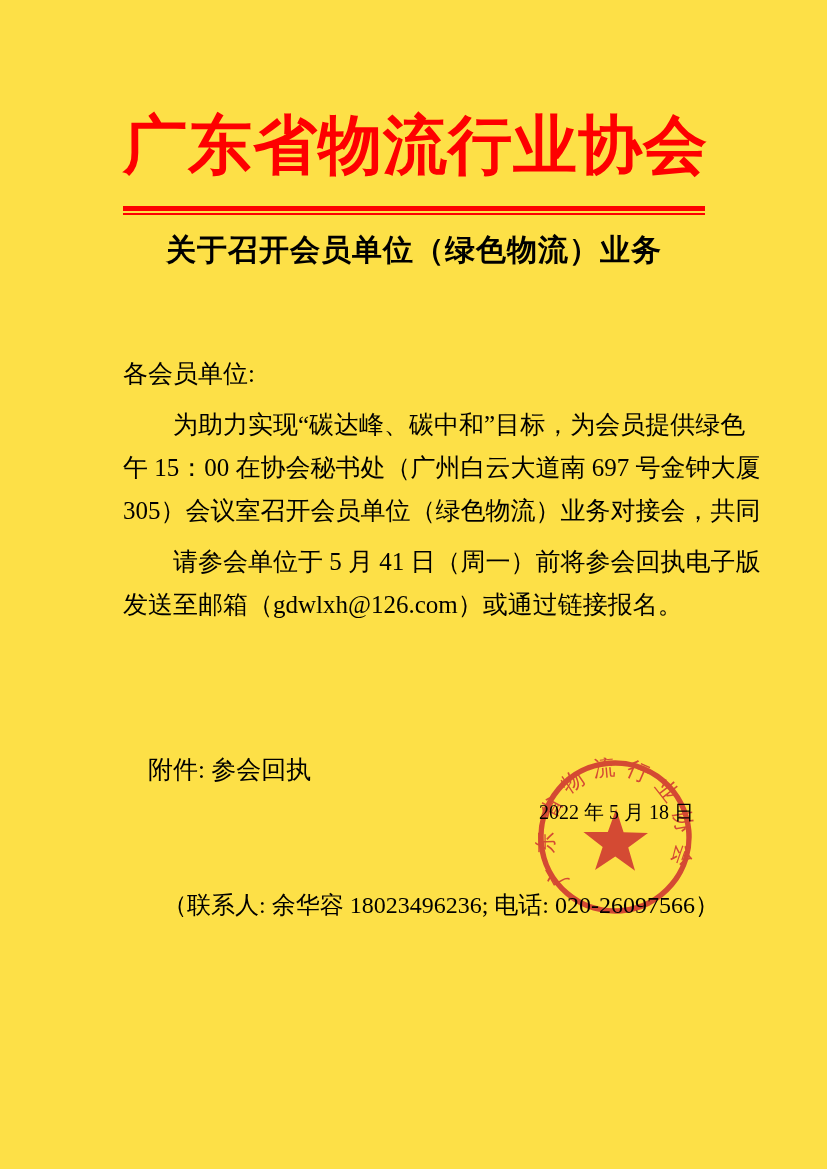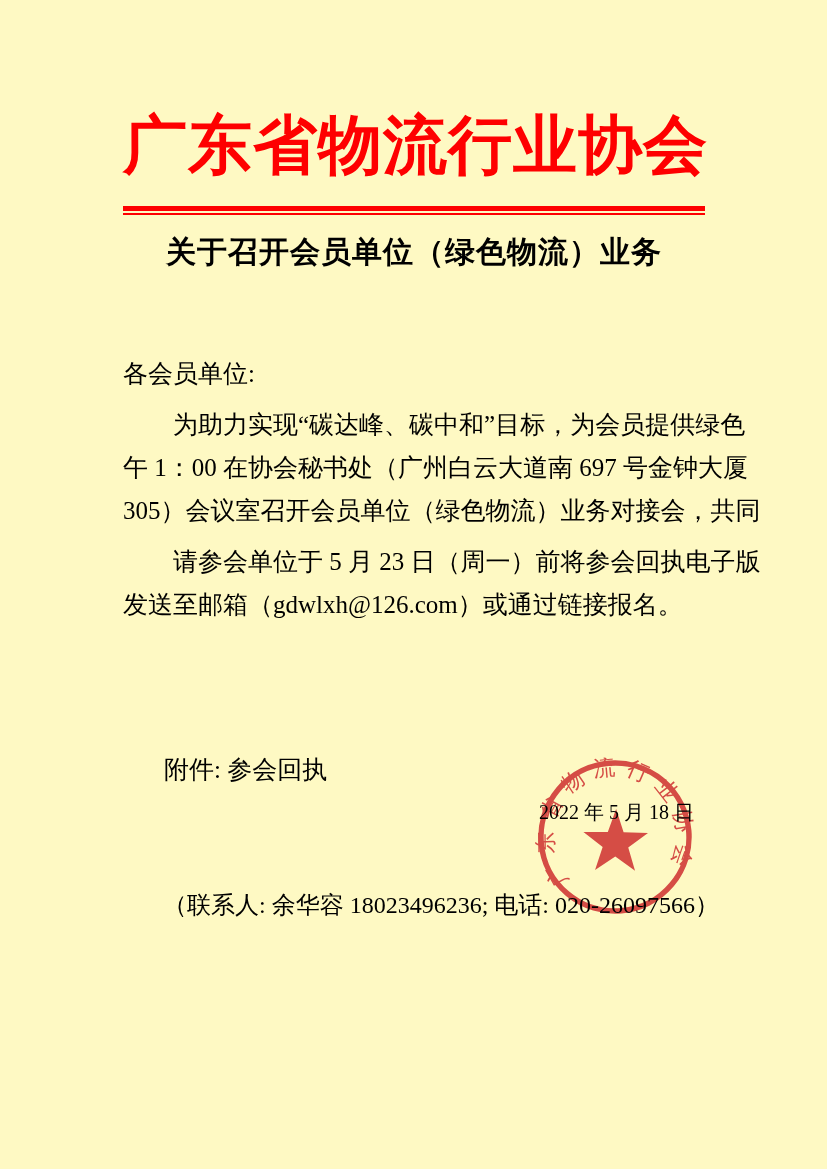--- a/index.html
+++ b/index.html
@@ -1,20 +1,20 @@
 <!DOCTYPE html>
 <html><head>
 <meta charset="utf-8">
 <style>
   html, body { margin: 0; padding: 0; background: #ffffff; }
   .page {
     position: relative;
     width: 827px;
     height: 1169px;
-    background: #fef9c3;
+    background: #fde047;
     overflow: hidden;
     font-family: "Liberation Serif", "DejaVu Serif", serif;
     color: #000000;
   }
   .abs { position: absolute; }
 
   .letterhead {
     top: 106px; left: 123px; width: 582px;
     font-size: 64px; line-height: 80px;
     font-weight: 900; letter-spacing: 1px;
@@ -25,33 +25,33 @@
   .rule {
     top: 206px; left: 123px; width: 582px; height: 2px;
     border-top: 5px solid #fe0000;
     border-bottom: 2px solid #fe0000;
   }
   .title {
     top: 226px; left: 123px; width: 582px;
     font-size: 30px; line-height: 52px;
     font-weight: 700; letter-spacing: 1px;
     text-align: center; color: #000;
-    font-family: Liberation Serif, serif;
+    font-family: Liberation Mono, monospace;
   }
   .body-block {
     top: 352px; left: 123px; width: 582px;
     font-size: 25px; line-height: 43px;
     color: #000;
   }
   .body-line { height: 43px; white-space: nowrap; }
   .indent { text-indent: 50px; margin-top: 8px; }
 
   .attachment {
     top: 748px; left: 148px;
-    font-size: 25px; line-height: 43px; white-space: nowrap; margin-left: 16px;
+    font-size: 25px; line-height: 43px; white-space: nowrap;
   }
   .date {
     top: 791px; right: 133px;
     font-size: 20px; line-height: 43px; white-space: nowrap; text-align: center;
   }
   .contact {
     top: 884px; left: 137px; width: 582px;
     font-size: 24px; line-height: 43px;
     text-align: right; white-space: nowrap;
   }
@@ -70,23 +70,23 @@
 
   <div class="abs rule"></div>
 
   <div class="abs title">
     <div>关于召开会员单位（绿色物流）业务</div>
   </div>
 
   <div class="abs body-block">
     <div class="body-line">各会员单位:</div>
     <div class="body-line indent">为助力实现“碳达峰、碳中和”目标，为会员提供绿色</div>
-    <div class="body-line">午 1：00 在协会秘书处（广州白云大道南 697 号金钟大厦</div>
+    <div class="body-line">午 15：00 在协会秘书处（广州白云大道南 697 号金钟大厦</div>
     <div class="body-line">305）会议室召开会员单位（绿色物流）业务对接会，共同</div>
-    <div class="body-line indent">请参会单位于 5 月 23 日（周一）前将参会回执电子版</div>
+    <div class="body-line indent">请参会单位于 5 月 41 日（周一）前将参会回执电子版</div>
     <div class="body-line">发送至邮箱（gdwlxh@126.com）或通过链接报名。</div>
   </div>
 
   <div class="abs attachment">附件: 参会回执</div>
 
   <svg class="abs seal" viewBox="0 0 160 160" xmlns="http://www.w3.org/2000/svg">
     <g>
       <circle cx="80" cy="80" r="74" fill="none" stroke="#ce3030" stroke-width="5.5"></circle>
       <g transform="translate(80,86) rotate(6)">
         <polygon fill="#ce3030" points="0,-34 7.9,-10.9 32.3,-10.5 12.8,4.2 20,27.5 0,13.5 -20,27.5 -12.8,4.2 -32.3,-10.5 -7.9,-10.9"></polygon>

